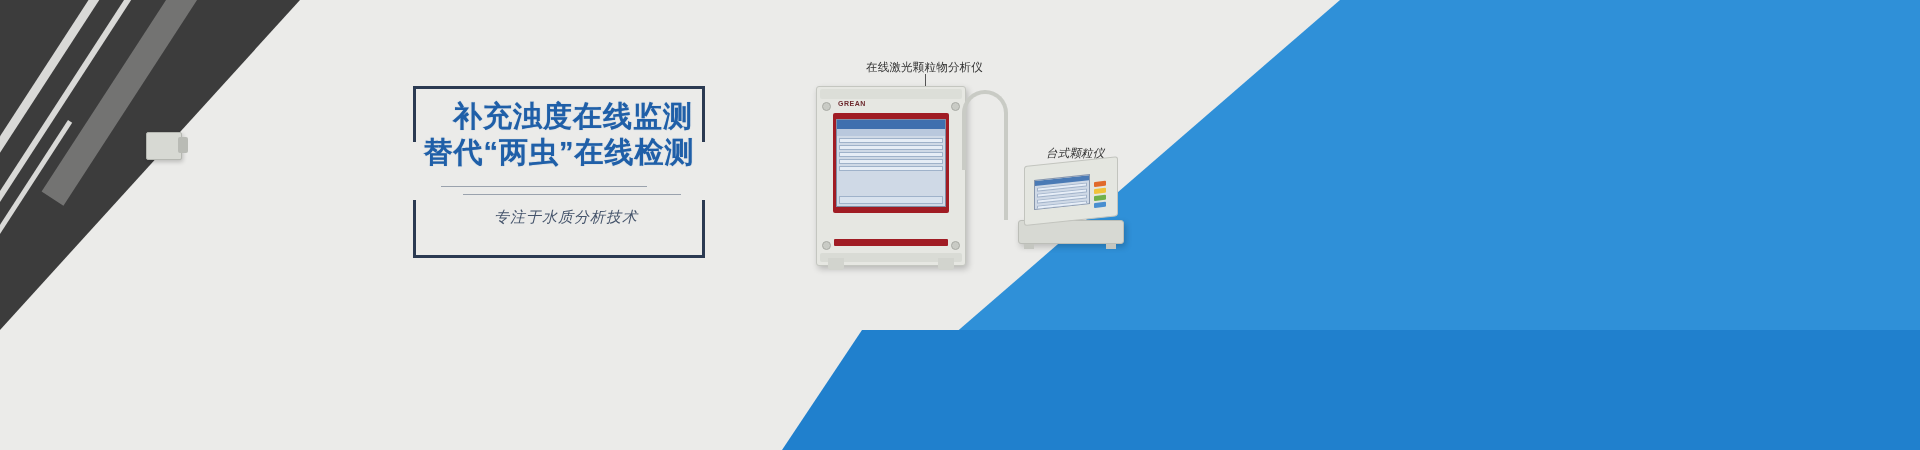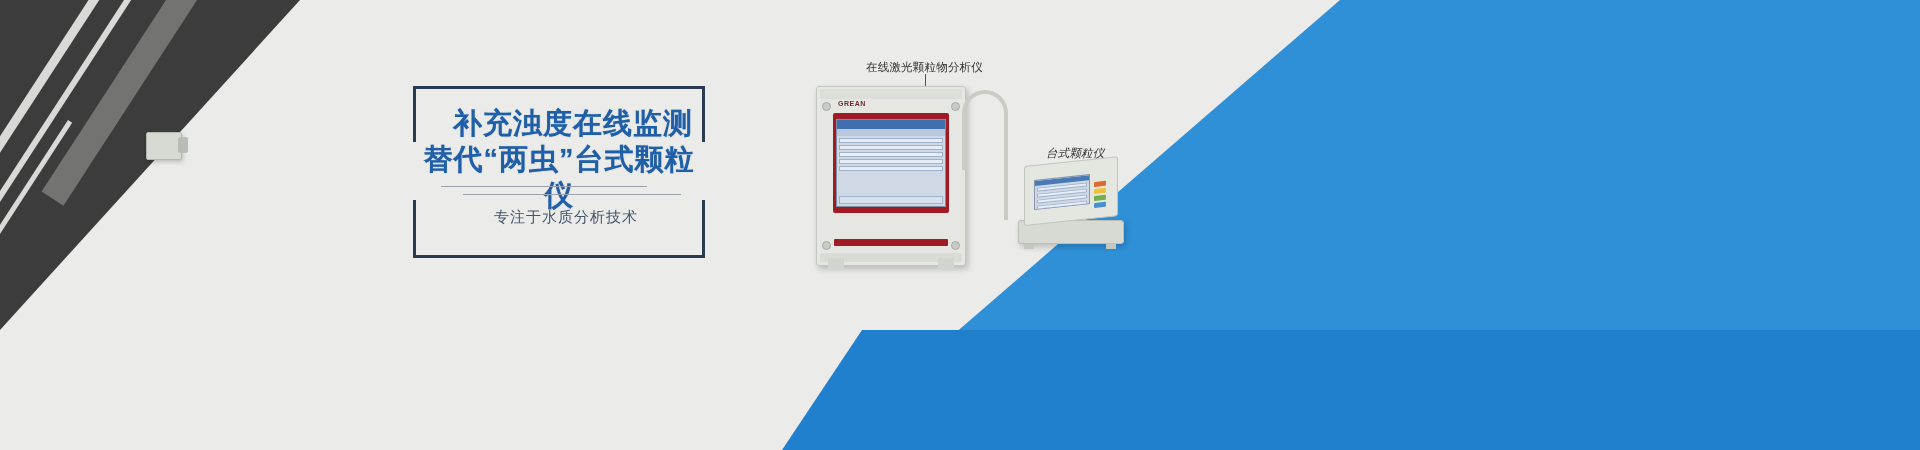--- a/index.html
+++ b/index.html
@@ -54,33 +54,33 @@
   .headline{
     position:absolute;left:0;top:12px;width:292px;
     text-align:center;
     color:#1f5fa8;
     font-weight:bold;
     font-size:29px;
     line-height:36px;
     letter-spacing:1px;
     text-shadow:0 0 1px rgba(31,95,168,.45);
   }
-  .headline .l1{display:block;padding-left:28px;margin-top:7px;}
+  .headline .l1{display:block;padding-left:28px;}
   .headline .l2{display:block;}
 
   .rule-wrap{position:absolute;left:28px;top:100px;width:240px;height:12px;}
   .rule1{position:absolute;left:0;top:0;width:206px;height:1px;background:#9aa2ad;}
   .rule2{position:absolute;left:22px;top:8px;width:218px;height:1px;background:#9aa2ad;}
 
   .subtitle{
     position:absolute;left:0;top:118px;width:292px;
     text-align:center;color:#45546b;
     font-size:15px;line-height:25px;letter-spacing:1px;
   }
-  .subtitle span{display:block;}
+  .subtitle span{display:block;font-style:italic;}
   .subtitle .s1{padding-left:14px;}
 
   
   .callout{
     position:absolute;color:#333;font-size:11.5px;white-space:nowrap;
     letter-spacing:.2px;
     text-align:center;
   }
   .callout-1{left:866px;top:60px;}
   .callout-2{left:1046px;top:146px;font-style:italic;}
@@ -181,21 +181,21 @@
   <div class="textblock">
     <div class="bracket-top"></div>
     <div class="bracket-l"></div>
     <div class="bracket-l2"></div>
     <div class="bracket-r"></div>
     <div class="bracket-r2"></div>
     <div class="bracket-bottom"></div>
 
     <div class="headline">
       <span class="l1">补充浊度在线监测</span>
-      <span class="l2">替代“两虫”台式颗粒仪</span>
+      <span class="l2">替代“两虫”在线检测</span>
     </div>
 
     <div class="rule-wrap">
       <div class="rule1"></div>
       <div class="rule2"></div>
     </div>
 
     <div class="subtitle">
       <span class="s1">专注于水质分析技术</span>
     </div>

